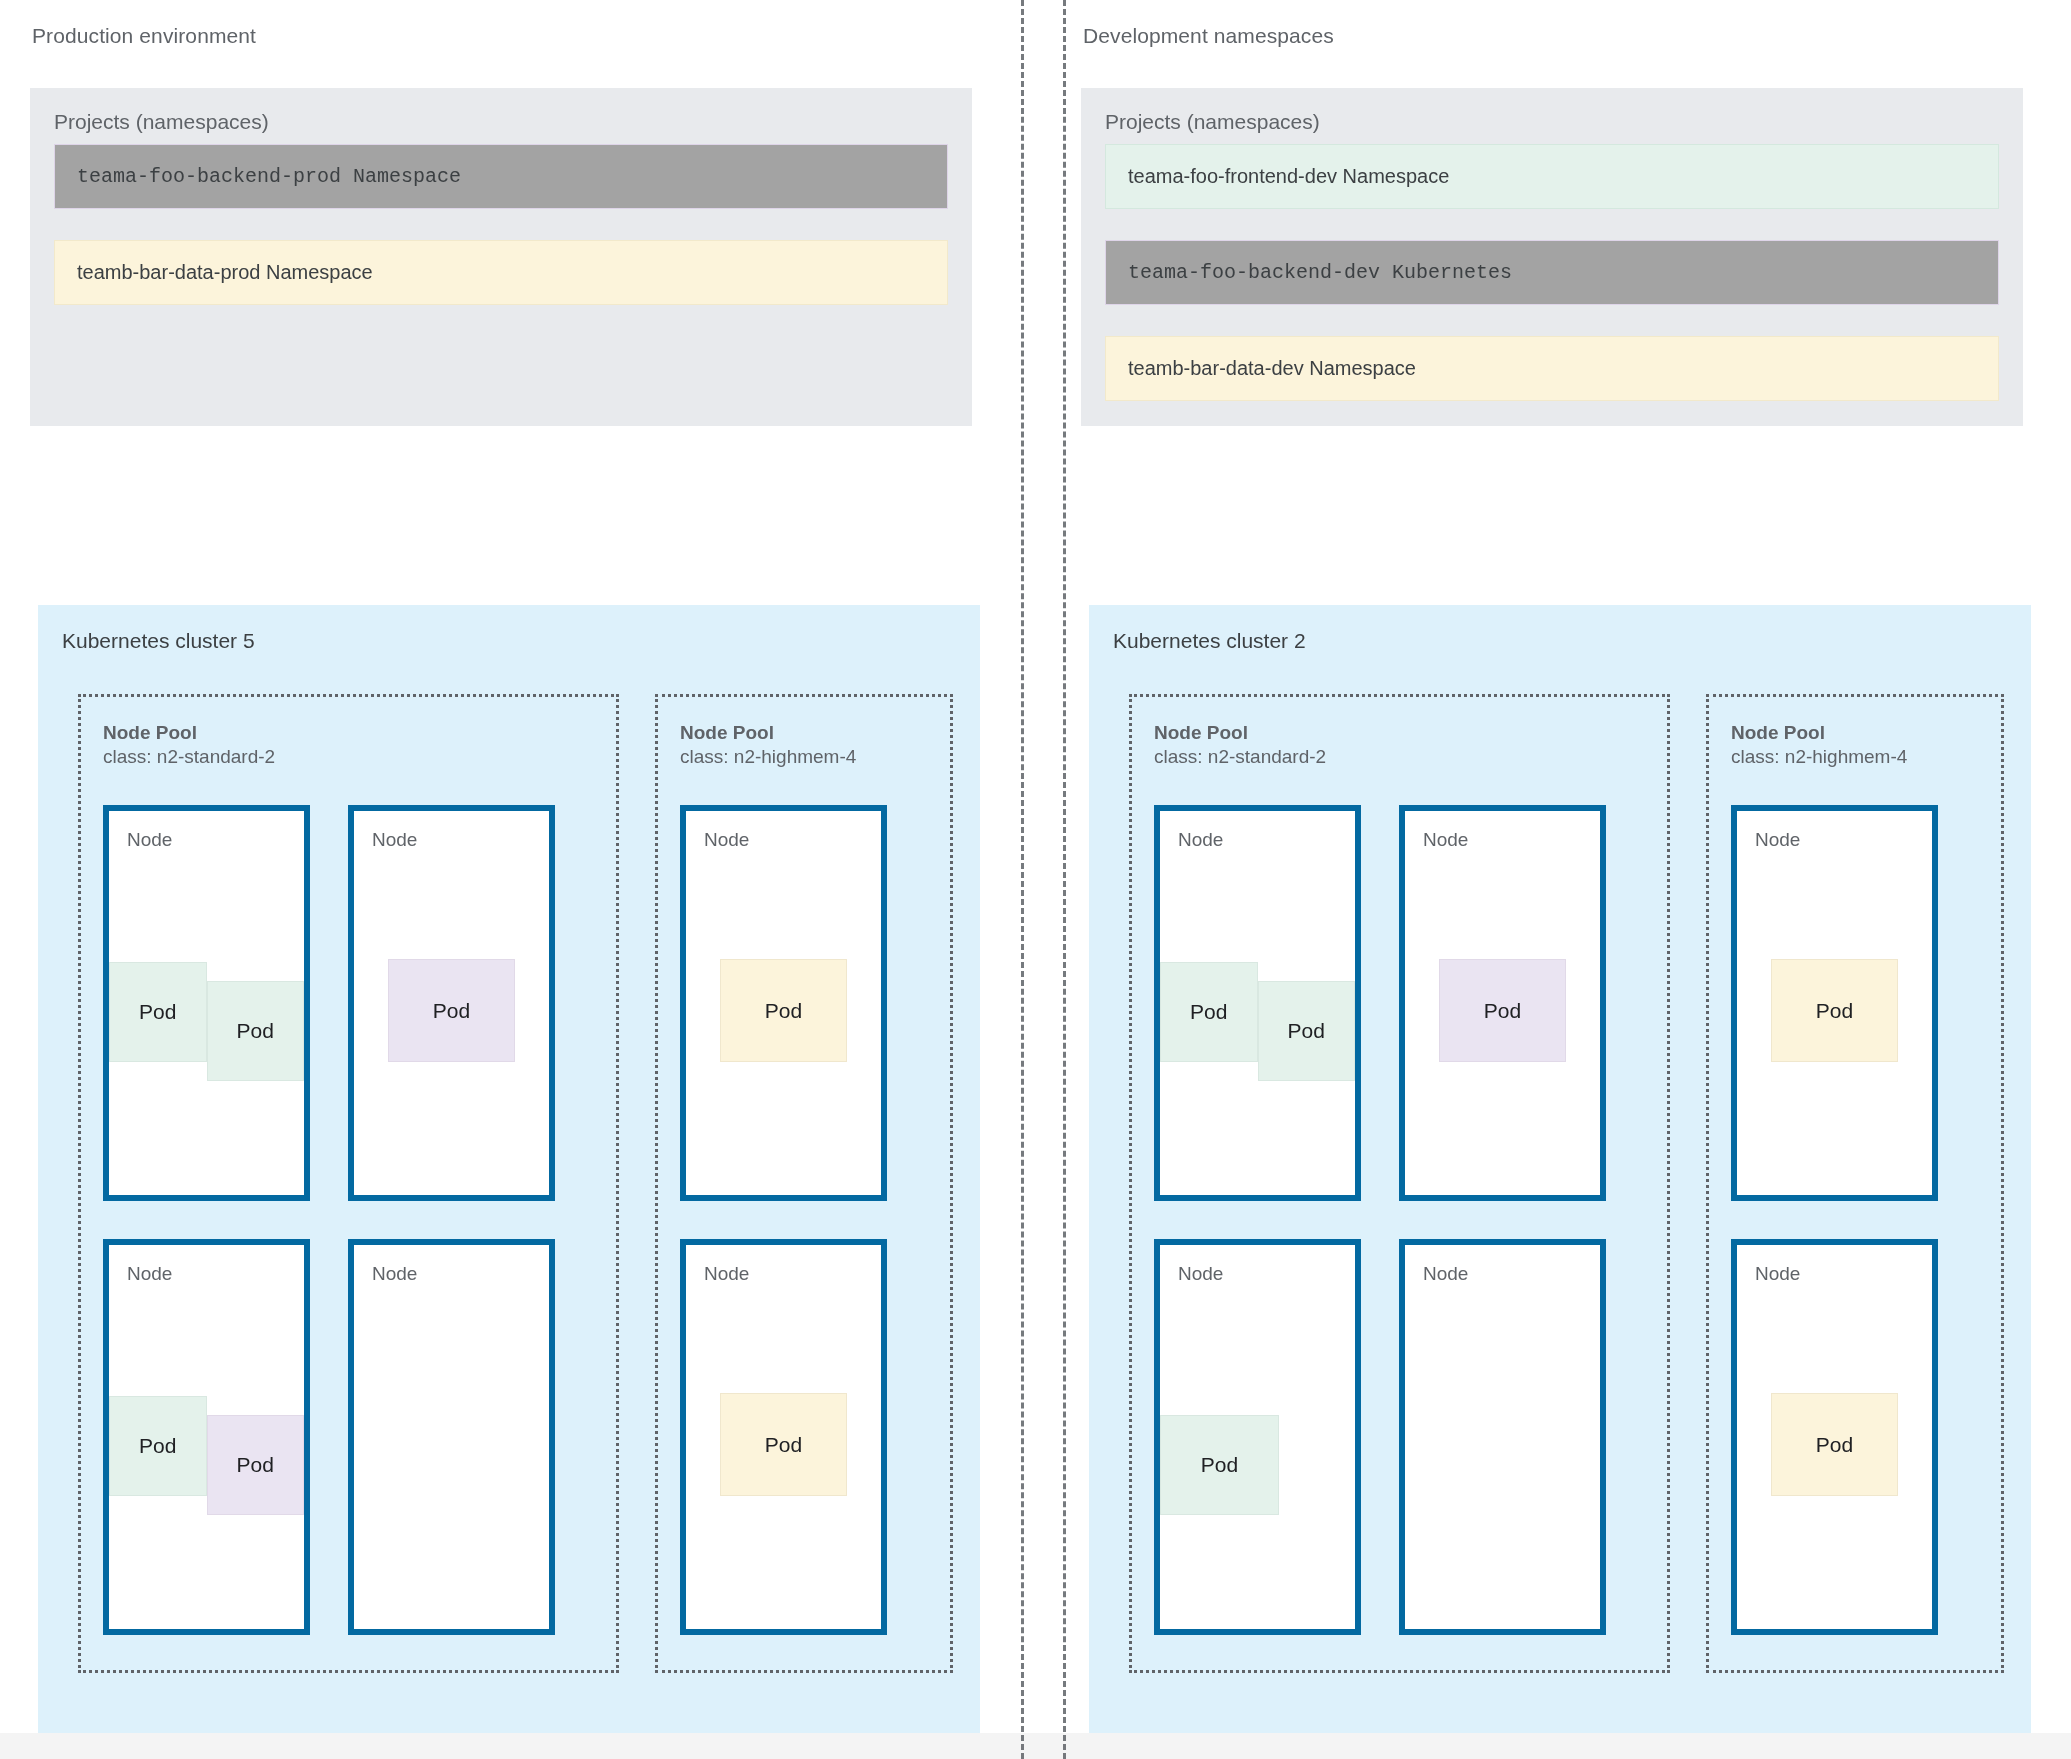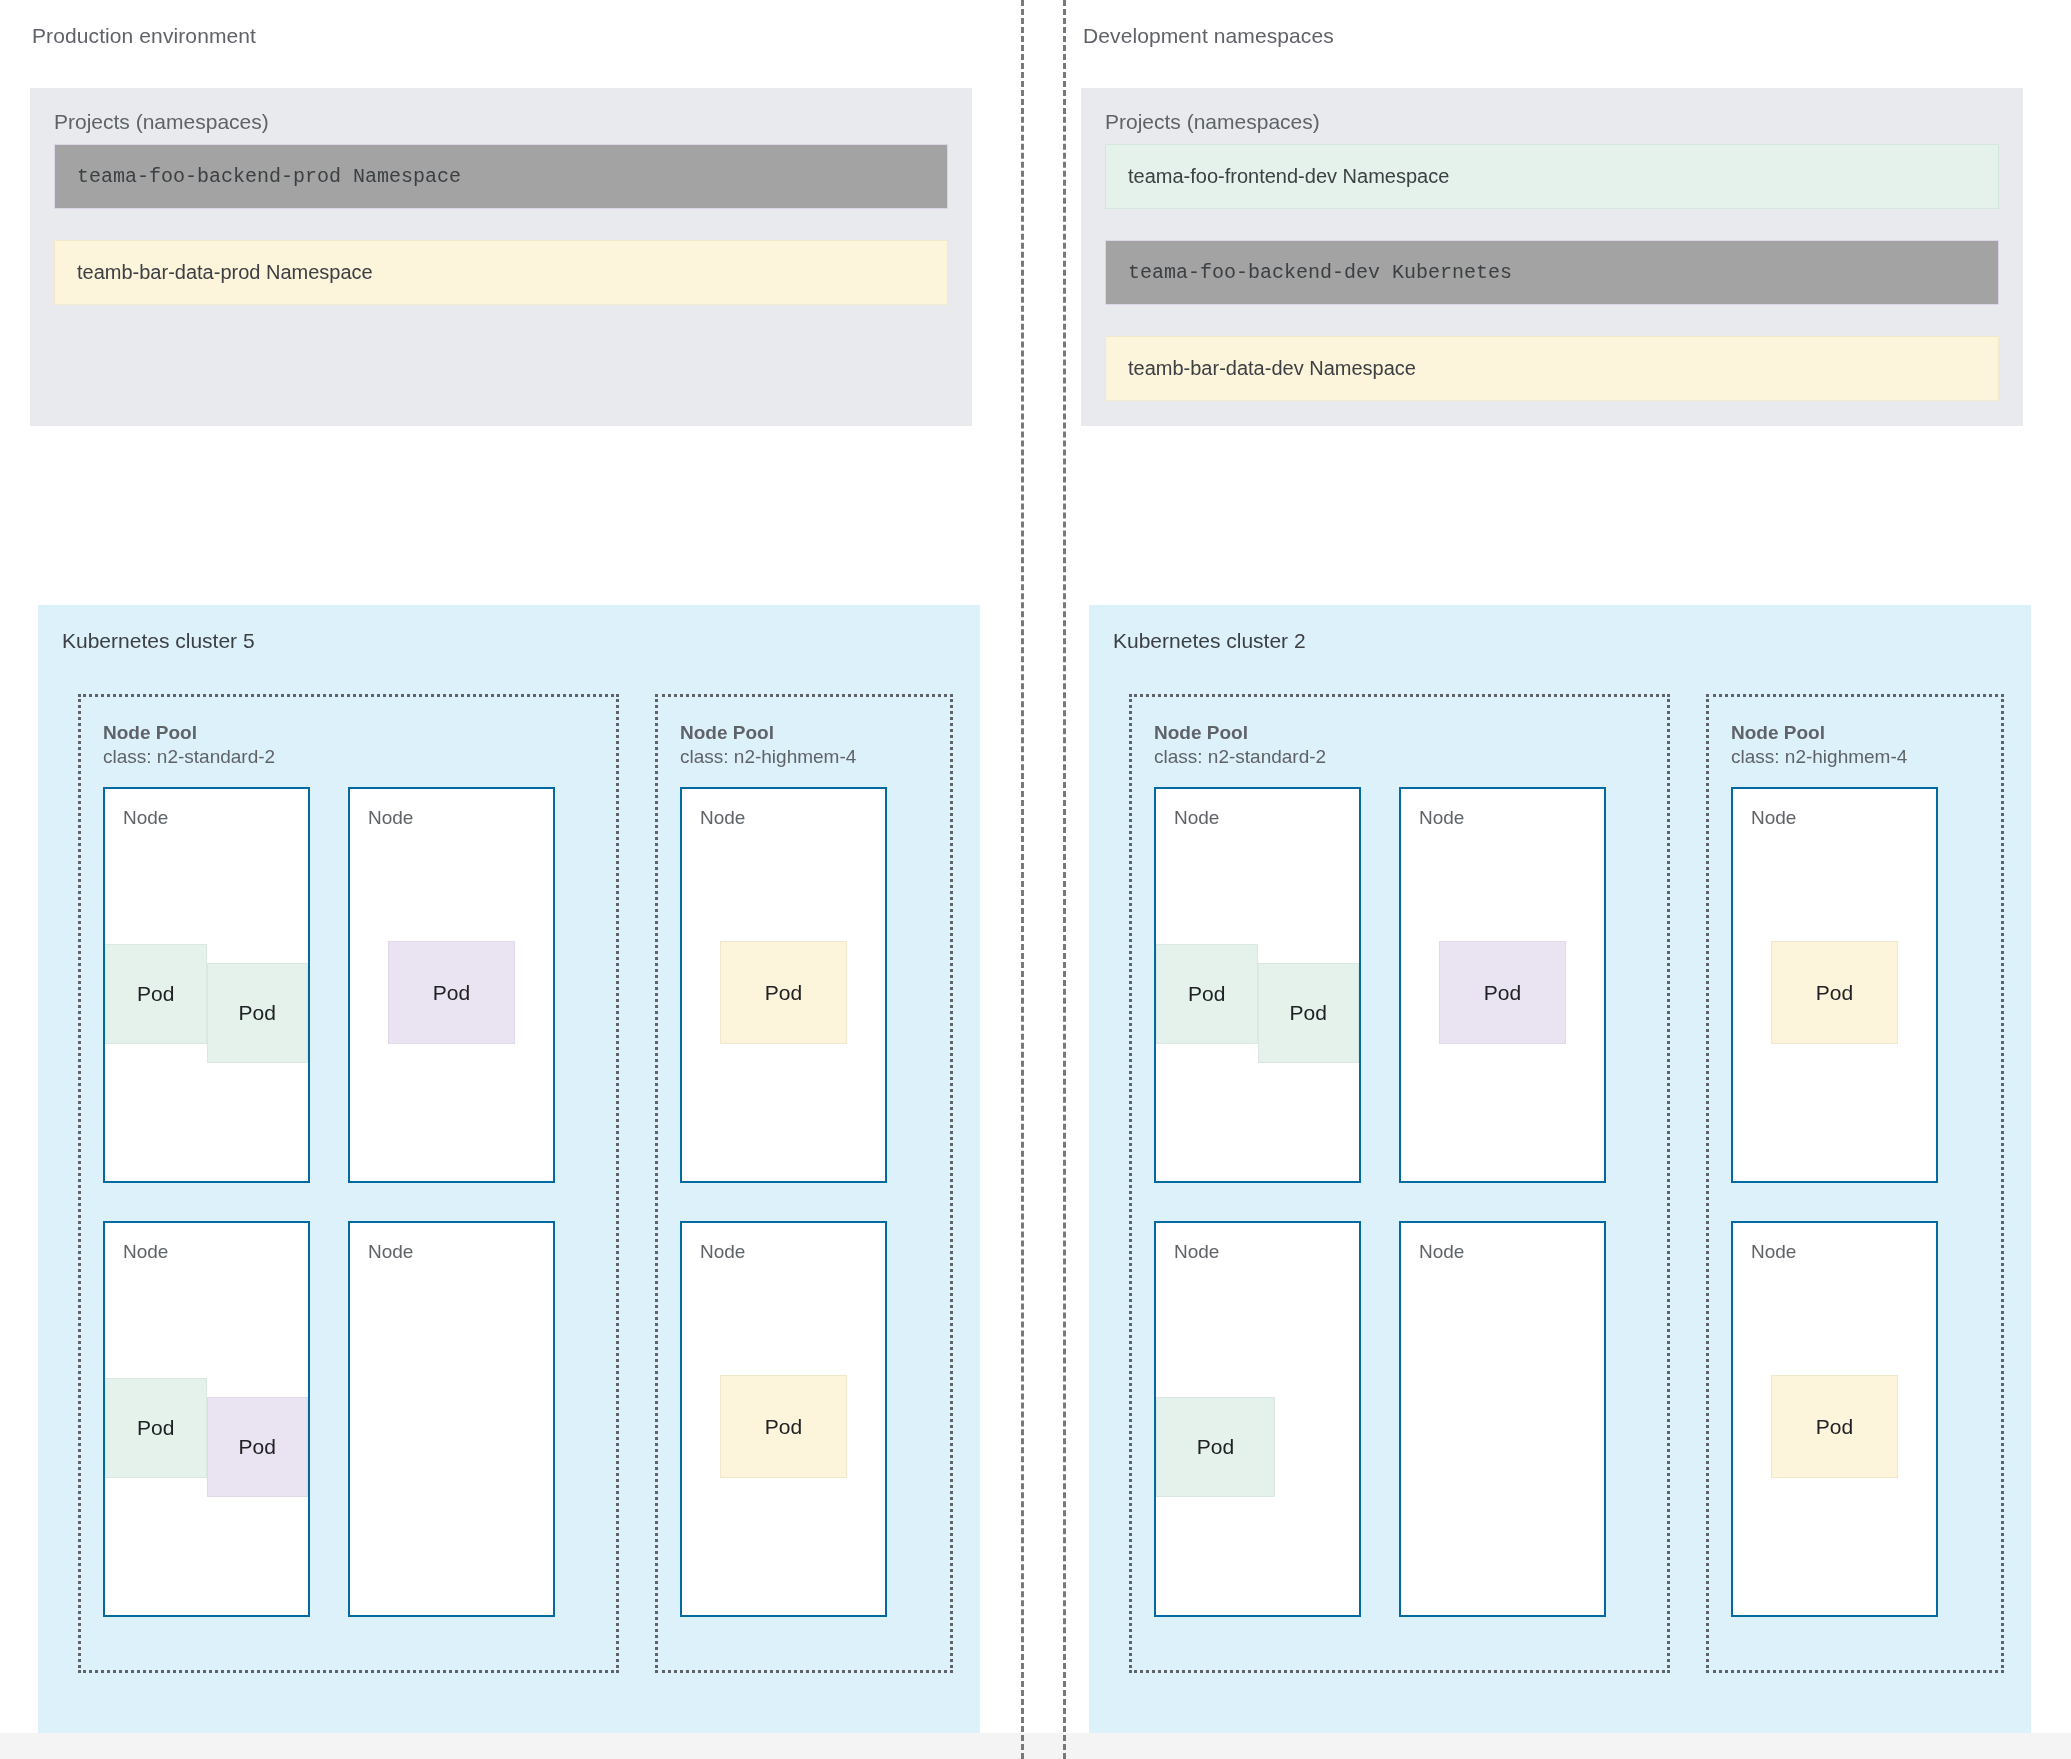--- a/index.html
+++ b/index.html
@@ -121,41 +121,41 @@
     gap: 36px;
   }
   .pool {
     border: 3px dotted #5f6368;
     padding: 24px 22px 22px 22px;
     position: relative;
   }
   .pool.wide   { flex: 0 0 541px; }
   .pool.narrow { flex: 0 0 298px; }
 
-  .pool-head { margin-bottom: 18px; }
+  .pool-head { margin-bottom: 36px; }
   .pool-head .pool-name {
     font-size: 19px;
     font-weight: bold;
     color: #5f6368;
     line-height: 1.25;
   }
   .pool-head .pool-class {
     font-size: 19px;
     color: #5f6368;
     line-height: 1.25;
   }
 
   .node-grid {
     display: flex;
     flex-wrap: wrap;
     gap: 38px 38px;
   }
   .node {
     background: #ffffff;
-    border: 2px solid #0369a1;
+    border: 6px solid #0369a1;
     width: 207px;
     height: 396px;
     position: relative;
     padding: 18px 8px 0 18px;
   }
   .node-label {
     font-size: 19px;
     color: #5f6368;
   }
   .pods {

